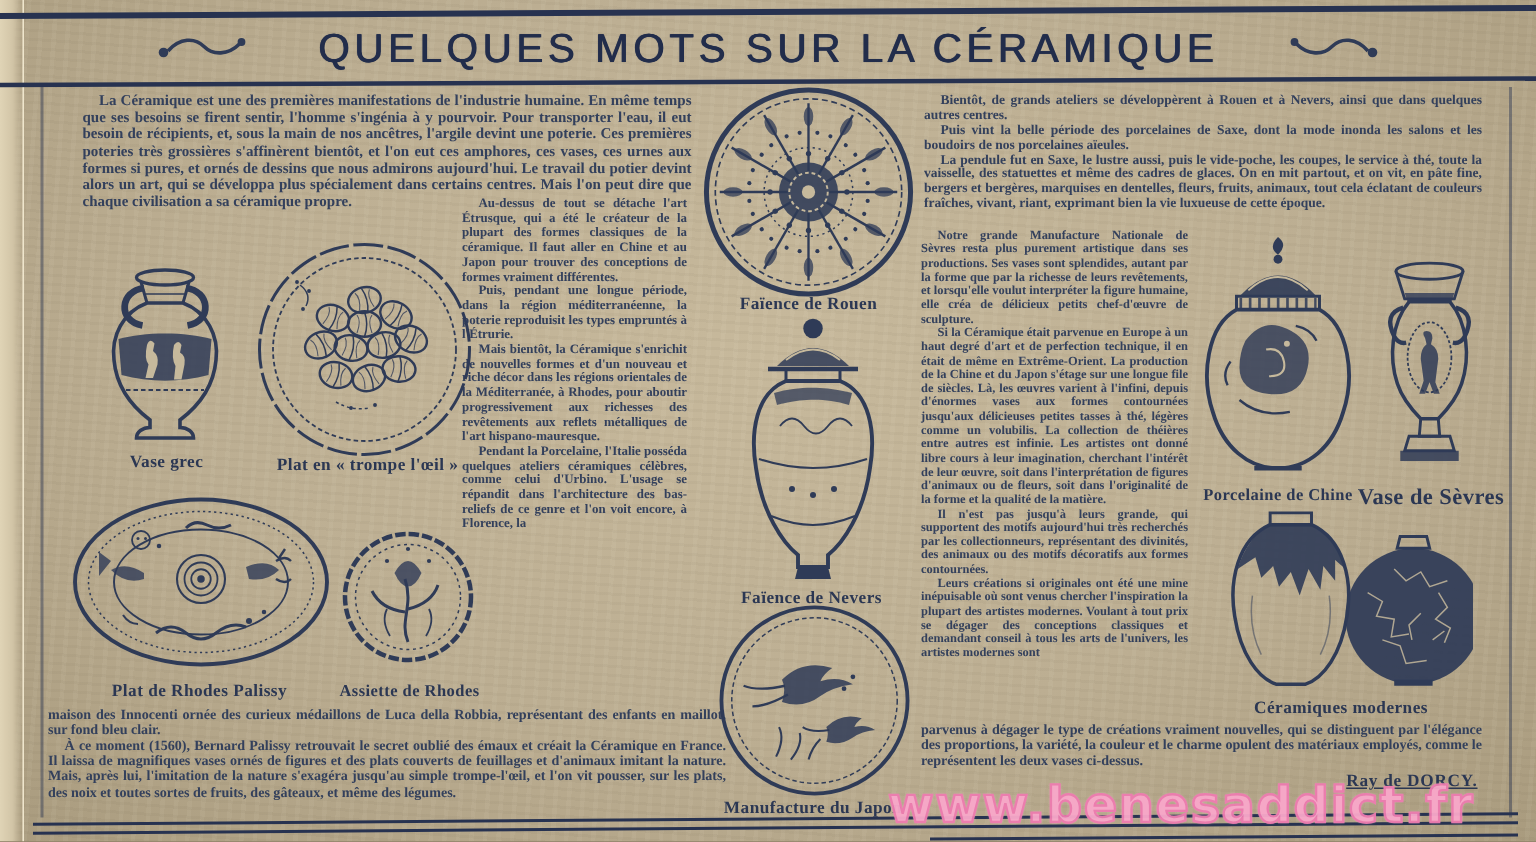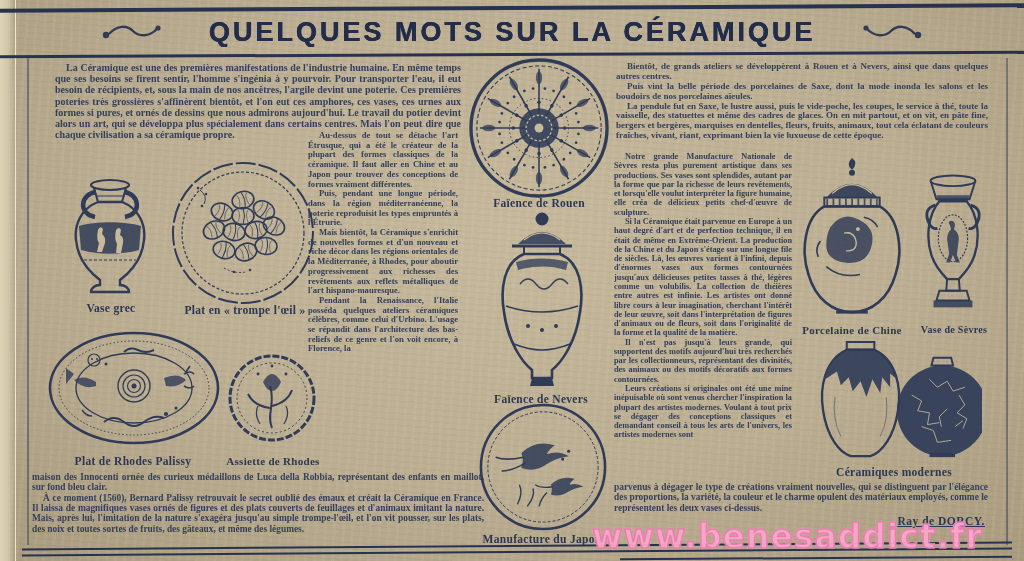--- a/index.html
+++ b/index.html
@@ -19,21 +19,21 @@
   .edge-strip{position:absolute;left:0;top:0;width:15px;height:561px;
     background:linear-gradient(90deg,#e0d4b6 0%,#d2c5a7 55%,rgba(210,197,167,0) 100%);
     border-right:1px solid rgba(255,250,230,.5);}
   .rule{position:absolute;background:#273250;}
   .vline{position:absolute;width:2px;background:rgba(39,50,80,.45);}
   .title-row{
     position:absolute;left:0;top:13px;width:1024px;height:38px;
     display:flex;align-items:center;justify-content:center;gap:44px;
   }
   .title{
-    font-family:"Liberation Sans", sans-serif;font-weight:bold;
+    font-family:"Liberation Sans", sans-serif;font-weight:normal;
     font-size:27px;letter-spacing:3px;color:#222d4b;
     text-shadow:.6px 0 #222d4b, 0 0 .5px rgba(34,45,75,.7);
     white-space:nowrap;
   }
   .text{font-weight:bold;text-align:justify;}
   .text p{margin:0;text-indent:11px;}
   .t-intro{font-size:10px;line-height:1.12;}
   .t-wide{font-size:9.4px;line-height:1.1;}
   .t-rt{font-size:9px;line-height:1.1;}
   .t-col{font-size:8.6px;line-height:1.13;}
@@ -122,21 +122,21 @@
   <div class="abs text t-rt" style="left:616px;top:62px;width:372px;">
     <p>Bientôt, de grands ateliers se développèrent à Rouen et à Nevers, ainsi que dans quelques autres centres.</p>
     <p>Puis vint la belle période des porcelaines de Saxe, dont la mode inonda les salons et les boudoirs de nos porcelaines aïeules.</p>
     <p>La pendule fut en Saxe, le lustre aussi, puis le vide-poche, les coupes, le service à thé, toute la vaisselle, des statuettes et même des cadres de glaces. On en mit partout, et on vit, en pâte fine, bergers et bergères, marquises en dentelles, fleurs, fruits, animaux, tout cela éclatant de couleurs fraîches, vivant, riant, exprimant bien la vie luxueuse de cette époque.</p>
   </div>
 
   <div class="abs text t-col" style="left:308px;top:131px;width:150px;">
     <p>Au-dessus de tout se détache l'art Étrusque, qui a été le créateur de la plupart des formes classiques de la céramique. Il faut aller en Chine et au Japon pour trouver des conceptions de formes vraiment différentes.</p>
     <p>Puis, pendant une longue période, dans la région méditerranéenne, la poterie reproduisit les types empruntés à l'Étrurie.</p>
     <p>Mais bientôt, la Céramique s'enrichit de nouvelles formes et d'un nouveau et riche décor dans les régions orientales de la Méditerranée, à Rhodes, pour aboutir progressivement aux richesses des revêtements aux reflets métalliques de l'art hispano-mauresque.</p>
-    <p>Pendant la Renaissance, l'Italie posséda quelques ateliers céramiques célèbres, comme celui d'Urbino. L'usage se répandit dans l'architecture des bas-reliefs de ce genre et l'on voit encore, à Florence, la</p>
+    <p>Pendant la Porcelaine, l'Italie posséda quelques ateliers céramiques célèbres, comme celui d'Urbino. L'usage se répandit dans l'architecture des bas-reliefs de ce genre et l'on voit encore, à Florence, la</p>
   </div>
 
   <div class="abs" style="left:58px;top:176px;">
     <svg width="104" height="122" viewBox="0 0 104 122">
       <ellipse cx="52" cy="9" rx="19" ry="5" fill="none" stroke="#2f3b57" stroke-width="2.2"></ellipse>
       <path d="M36 12 L40 26 M68 12 L64 26" stroke="#2f3b57" stroke-width="2" fill="none"></path>
       <line x1="39" y1="20" x2="65" y2="20" stroke="#2f3b57" stroke-width="1"></line>
       <path d="M38 16 C22 18 20 38 37 41" stroke="#2f3b57" stroke-width="4.5" fill="none"></path>
       <path d="M66 16 C82 18 84 38 67 41" stroke="#2f3b57" stroke-width="4.5" fill="none"></path>
       <path d="M40 26 C24 32 16 48 18 64 C20 86 34 98 42 104 L42 109 C37 109 33 112 33 116 H71 C71 112 67 109 62 109 L62 104 C70 98 84 86 86 64 C88 48 80 32 64 26 Z" stroke="#2f3b57" stroke-width="2.4" fill="none"></path>
@@ -296,21 +296,21 @@
       <path d="M20 34 q-14 4 -6 20 q3 5 8 4" stroke="#2f3b57" stroke-width="3" fill="none"></path>
       <path d="M56 34 q14 4 6 20 q-3 5 -8 4" stroke="#2f3b57" stroke-width="3" fill="none"></path>
       <path d="M24 30 C12 44 10 68 16 86 C20 98 28 106 32 110 L44 110 C48 106 56 98 60 86 C66 68 64 44 52 30 Z" stroke="#2f3b57" stroke-width="2.4" fill="none"></path>
       <ellipse cx="38" cy="68" rx="15" ry="24" fill="none" stroke="#2f3b57" stroke-width="1.2" stroke-dasharray="2 1.5"></ellipse>
       <path d="M36 50 q4 0 4 5 l-1 4 q5 3 5 10 l-2 16 l3 8 h-4 l-3 -8 l-3 8 h-4 l3 -9 l-2 -15 q0 -7 4 -10 l-1 -4 q-3 -5 1 -5 z" fill="#2f3b57" opacity=".85"></path>
       <path d="M32 110 L31 122 H45 L44 110" stroke="#2f3b57" stroke-width="2" fill="none"></path>
       <path d="M24 122 H52 L55 132 H21 Z" stroke="#2f3b57" stroke-width="2" fill="none"></path>
       <rect x="18" y="132" width="40" height="7" fill="#2f3b57" opacity=".85"></rect>
     </svg>
   </div>
-  <div class="caption" style="left:904px;top:324px;width:100px;font-size:10px;">Vase de Sèvres</div>
+  <div class="caption" style="left:904px;top:324px;width:100px;font-size:15px;">Vase de Sèvres</div>
 
   <div class="abs" style="left:810px;top:336px;">
     <svg width="172" height="128" viewBox="0 0 172 130">
       <path d="M36 6 H64 V14 H36 Z" stroke="#2f3b57" stroke-width="2" fill="none"></path>
       <path d="M36 14 C14 24 8 52 12 76 C16 102 28 118 40 122 H60 C72 118 84 102 88 76 C92 52 86 24 64 14 Z" stroke="#2f3b57" stroke-width="2.4" fill="none"></path>
       <path d="M36 14 H64 C76 19 84 30 87 44 L80 38 L80 52 L72 42 L70 58 L62 44 L56 62 L50 46 L42 56 L38 42 L30 50 L26 36 L14 44 C18 30 26 19 36 14 Z" fill="#2f3b57" opacity=".9"></path>
       <path d="M24 62 q-3 22 6 40 M76 62 q3 22 -6 40" stroke="#2f3b57" stroke-width="1" fill="none" opacity=".5"></path>
       <path d="M124 22 h18 l2 8 h-22 z" stroke="#2f3b57" stroke-width="2" fill="none"></path>
       <circle cx="133" cy="76" r="46" fill="#2f3b57" opacity=".93"></circle>
       <path d="M102 60 l10 6 l-4 10 l12 2 l-2 12 l12 -2" fill="none" stroke="#c6b99c" stroke-width="1" opacity=".85"></path>

